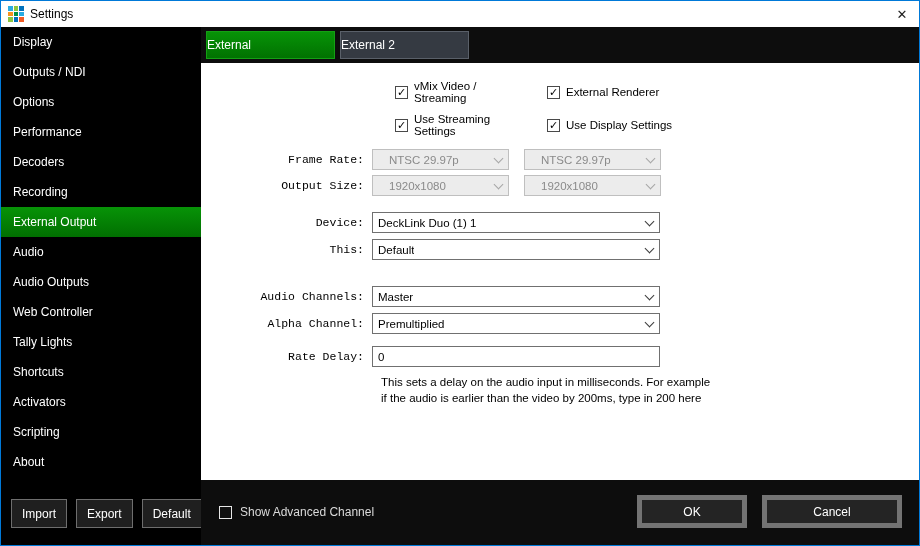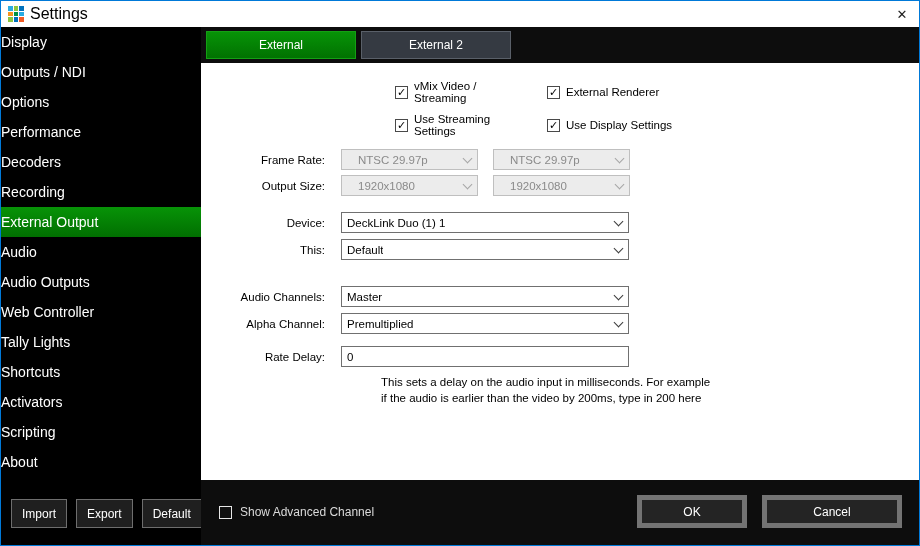--- a/index.html
+++ b/index.html
@@ -11,45 +11,45 @@
     border: 1px solid #0079d8; background:#000; overflow: hidden;
   }
 
   
   .titlebar {
     position:absolute; top:0; left:0; right:0; height:26px;
     background:#fff; display:flex; align-items:center; padding-left:7px;
   }
   .logo { width:16px; height:16px; display:grid; grid-template-columns:repeat(3,1fr); grid-template-rows:repeat(3,1fr); gap:1px; margin-right:6px; }
   .logo span { display:block; }
-  .title-text { font-size:16px; color:#000; }
+  .title-text { font-size:12px; color:#000; }
   .close-btn {
     position:absolute; right:0; top:0; width:34px; height:26px;
     display:flex; align-items:center; justify-content:center;
     font-size:13px; color:#222; cursor:pointer;
   }
 
   
   .sidebar { position:absolute; top:26px; left:0; width:200px; bottom:0; background:#000; }
   .side-item {
-    height:30px; line-height:30px; 
-    color:#fff; font-size:14px; cursor:pointer; white-space:nowrap;
+    height:30px; line-height:30px; padding-left:12px;
+    color:#fff; font-size:12px; cursor:pointer; white-space:nowrap;
   }
   .side-item.sel { background: linear-gradient(180deg,#079307,#016f01); }
   .side-btns { position:absolute; left:10px; bottom:17px; display:flex; gap:9px; }
   .btn {
     background:#1f1f1f; border:1px solid #6e6e6e; color:#fff;
     font-size:12px; font-family:inherit; height:29px; padding:0 10px; cursor:pointer;
   }
 
   
   .main { position:absolute; top:26px; left:200px; right:0; bottom:0; background:#0d0d0d; }
   .tabs { position:absolute; top:4px; left:5px; display:flex; gap:5px; }
   .tab {
-    width:150px; height:28px; line-height:26px; text-align:center;
+    width:129px; height:28px; line-height:26px; text-align:left;
     color:#fff; font-size:12px; cursor:pointer;
   }
   .tab.active   { background:linear-gradient(180deg,#079307,#017201); border:1px solid #14a014; }
   .tab.inactive { background:#353a42; border:1px solid #5a6069; }
 
   .panel {
     position:absolute; top:36px; left:0; right:0; bottom:65px;
     background:#fff; padding-top:17px; color:#000; font-size:11.5px;
   }
 
@@ -59,21 +59,21 @@
   .w152 { width:152px; }
   .cb {
     display:inline-block; width:13px; height:13px; border:1px solid #494949;
     background:#fff; margin-right:6px; text-align:center; line-height:11px;
     font-size:11px; color:#000; flex:0 0 auto;
   }
   .cb.checked::before { content:"✓"; font-weight:bold; }
   .cb.dark { border-color:#e6e6e6; background:#101010; }
 
   .frow { display:flex; align-items:center; margin-left:0; }
-  .flabel { width:140px; text-align:right; padding-right:16px; color:#000; }
+  .flabel { width:171px; text-align:right; padding-right:8px; color:#000;font-family:Liberation Mono, monospace; }
 
   .combo {
     display:flex; align-items:center; height:21px; background:#fff;
     border:1px solid #707070; padding:0 5px; cursor:pointer;
   }
   .combo .combo-text { white-space:nowrap; overflow:hidden; }
   .w-sm { width:137px; } .w-lg { width:288px; } .ml15 { margin-left:15px; }
   .chev { margin-left:auto; width:9px; height:9px; position:relative; flex:0 0 auto; }
   .chev::before {
     content:""; position:absolute; top:0; left:1px; width:6px; height:6px;

